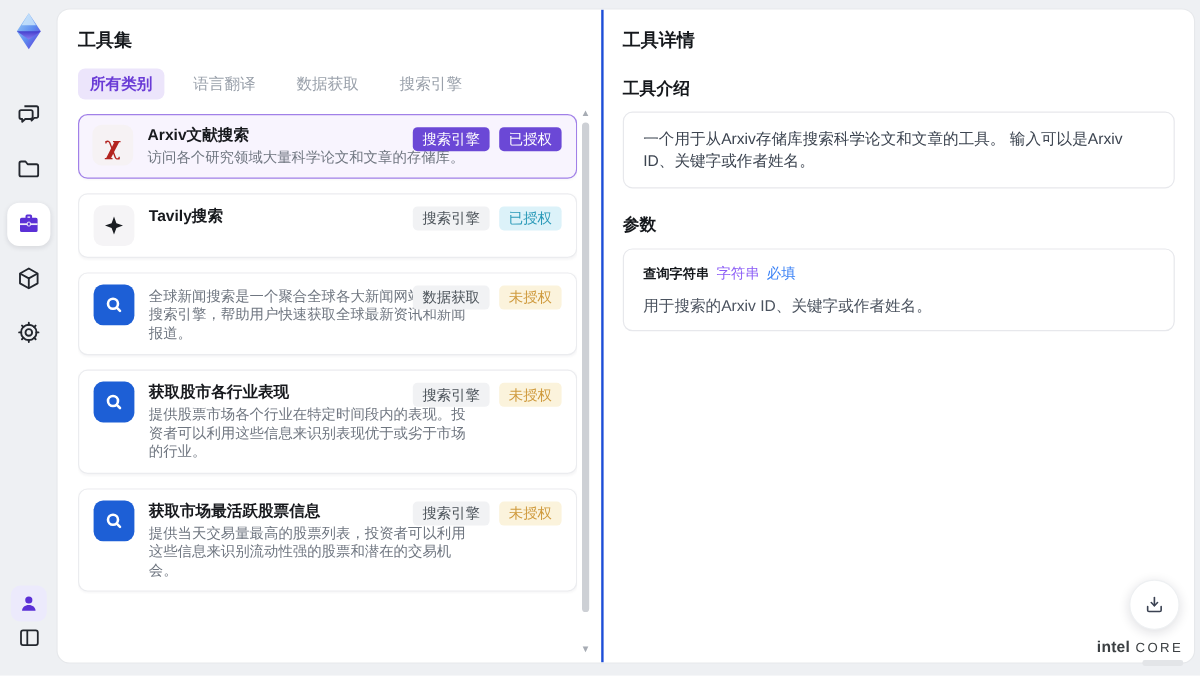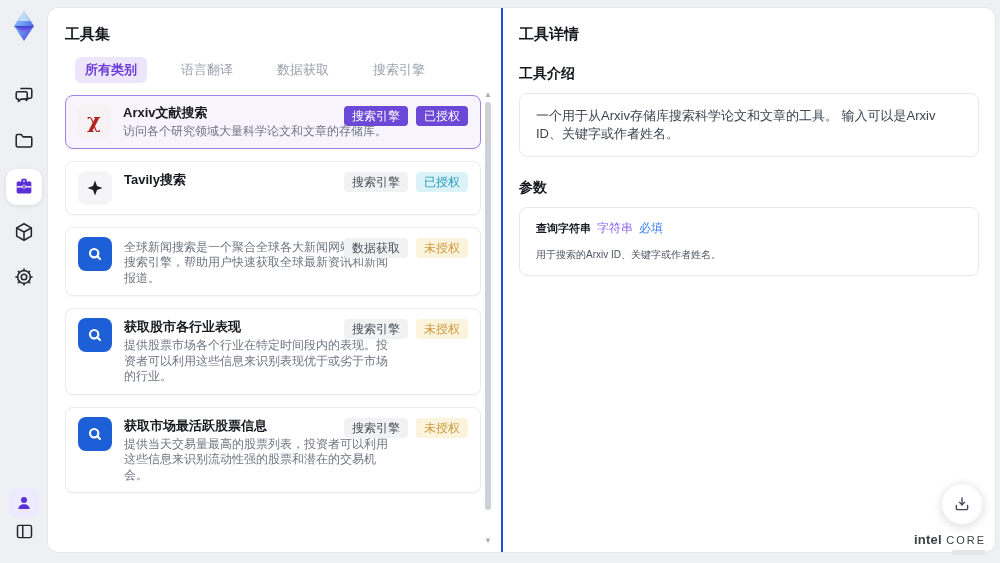--- a/index.html
+++ b/index.html
@@ -15,21 +15,21 @@
   .rail-item{position:absolute;left:10px;width:28px;height:28px;display:flex;align-items:center;justify-content:center;color:#23272e;cursor:pointer;}
   .rail-tile{position:absolute;left:6px;width:36px;height:36px;border-radius:10px;background:#fff;
     box-shadow:0 1px 4px rgba(20,20,40,.10);display:flex;align-items:center;justify-content:center;}
   .rail-tile.soft{background:#eceafc;box-shadow:none;width:30px;height:30px;left:9px;border-radius:8px;}
   
   .window{position:absolute;left:48px;top:8px;right:5px;bottom:11px;background:#fff;
     border-radius:10px;display:flex;overflow:hidden;box-shadow:0 0 0 1px rgba(0,0,0,.03);}
   .left-pane{width:455px;flex:0 0 455px;position:relative;padding:16px 0 0 17px;box-sizing:border-box;border-right:2px solid #1d4ed8;}
   .h-main{font-size:15px;font-weight:700;color:#15181c;line-height:19px;}
   .tabs{display:flex;align-items:center;gap:14px;margin-top:14px;height:26px;}
-  .tab{font-size:13px;color:#9aa1ab;padding:4px 10px;border-radius:6px;white-space:nowrap;cursor:pointer;margin-left:10px;}
+  .tab{font-size:13px;color:#9aa1ab;padding:4px 10px;border-radius:6px;white-space:nowrap;cursor:pointer;}
   .tab.active{background:#ece5fb;color:#6a3bd6;font-weight:700;}
   
   .tool-list{margin-top:12px;width:416px;display:flex;flex-direction:column;gap:12px;overflow:hidden;height:438px;}
   .tool-card{position:relative;background:#fff;border:1px solid #ebecef;border-radius:8px;
     padding:9px 12px;display:flex;gap:12px;box-shadow:0 1px 2px rgba(20,20,40,.04);cursor:pointer;flex:0 0 auto;}
   .tool-card.selected{background:#f8f4fe;border:1.5px solid #a180e8;padding:8px 11px;}
   .tool-icon{flex:0 0 34px;width:34px;height:34px;border-radius:8px;background:#f5f4f6;
     display:flex;align-items:center;justify-content:center;overflow:hidden;}
   .tool-icon.blue{background:#1d5fd6;}
   .arxiv-chi{font-family:"DejaVu Serif","Liberation Serif",serif;font-size:21px;font-weight:700;color:#b3231f;line-height:1;margin-top:-2px;}
@@ -49,21 +49,21 @@
   
   .right-pane{flex:1;padding:16px 16px 0 16px;box-sizing:border-box;position:relative;}
   .h-sub{font-size:14px;font-weight:700;color:#15181c;}
   .intro-box{margin-top:10px;border:1px solid #e7e8ec;border-radius:8px;background:#fff;
     padding:13px 16px;font-size:13px;color:#3c4450;line-height:18px;}
   .params-box{margin-top:10px;border:1px solid #e7e8ec;border-radius:8px;background:#fff;padding:12px 16px;}
   .param-line{display:flex;align-items:baseline;gap:6px;}
   .param-name{font-size:11px;font-weight:700;color:#15181c;}
   .param-type{font-size:12px;color:#8b5cf6;}
   .param-req{font-size:12px;color:#3b82f6;font-family:Liberation Mono, monospace;}
-  .param-desc{margin-top:9px;font-size:10px;color:#4a525e;line-height:17px;}
+  .param-desc{margin-top:9px;font-size:13px;color:#4a525e;line-height:17px;}
   .mt22{margin-top:22px;}
   
   .fab{position:absolute;right:17px;bottom:38px;width:40px;height:40px;border-radius:50%;
     background:#fff;border:1px solid #eef0f2;box-shadow:0 2px 10px rgba(20,20,40,.14);
     display:flex;align-items:center;justify-content:center;cursor:pointer;}
   .intel{position:absolute;right:14px;bottom:8px;text-align:center;color:#3c4043;}
   .intel .word1{font-size:13px;font-weight:700;letter-spacing:.2px;}
   .intel .word2{font-size:11px;letter-spacing:2px;font-weight:400;}
   .intel .bar{display:block;margin:2px 0 0 auto;width:34px;height:5px;border-radius:2px;background:#e3e5e8;}
   svg{display:block;}

